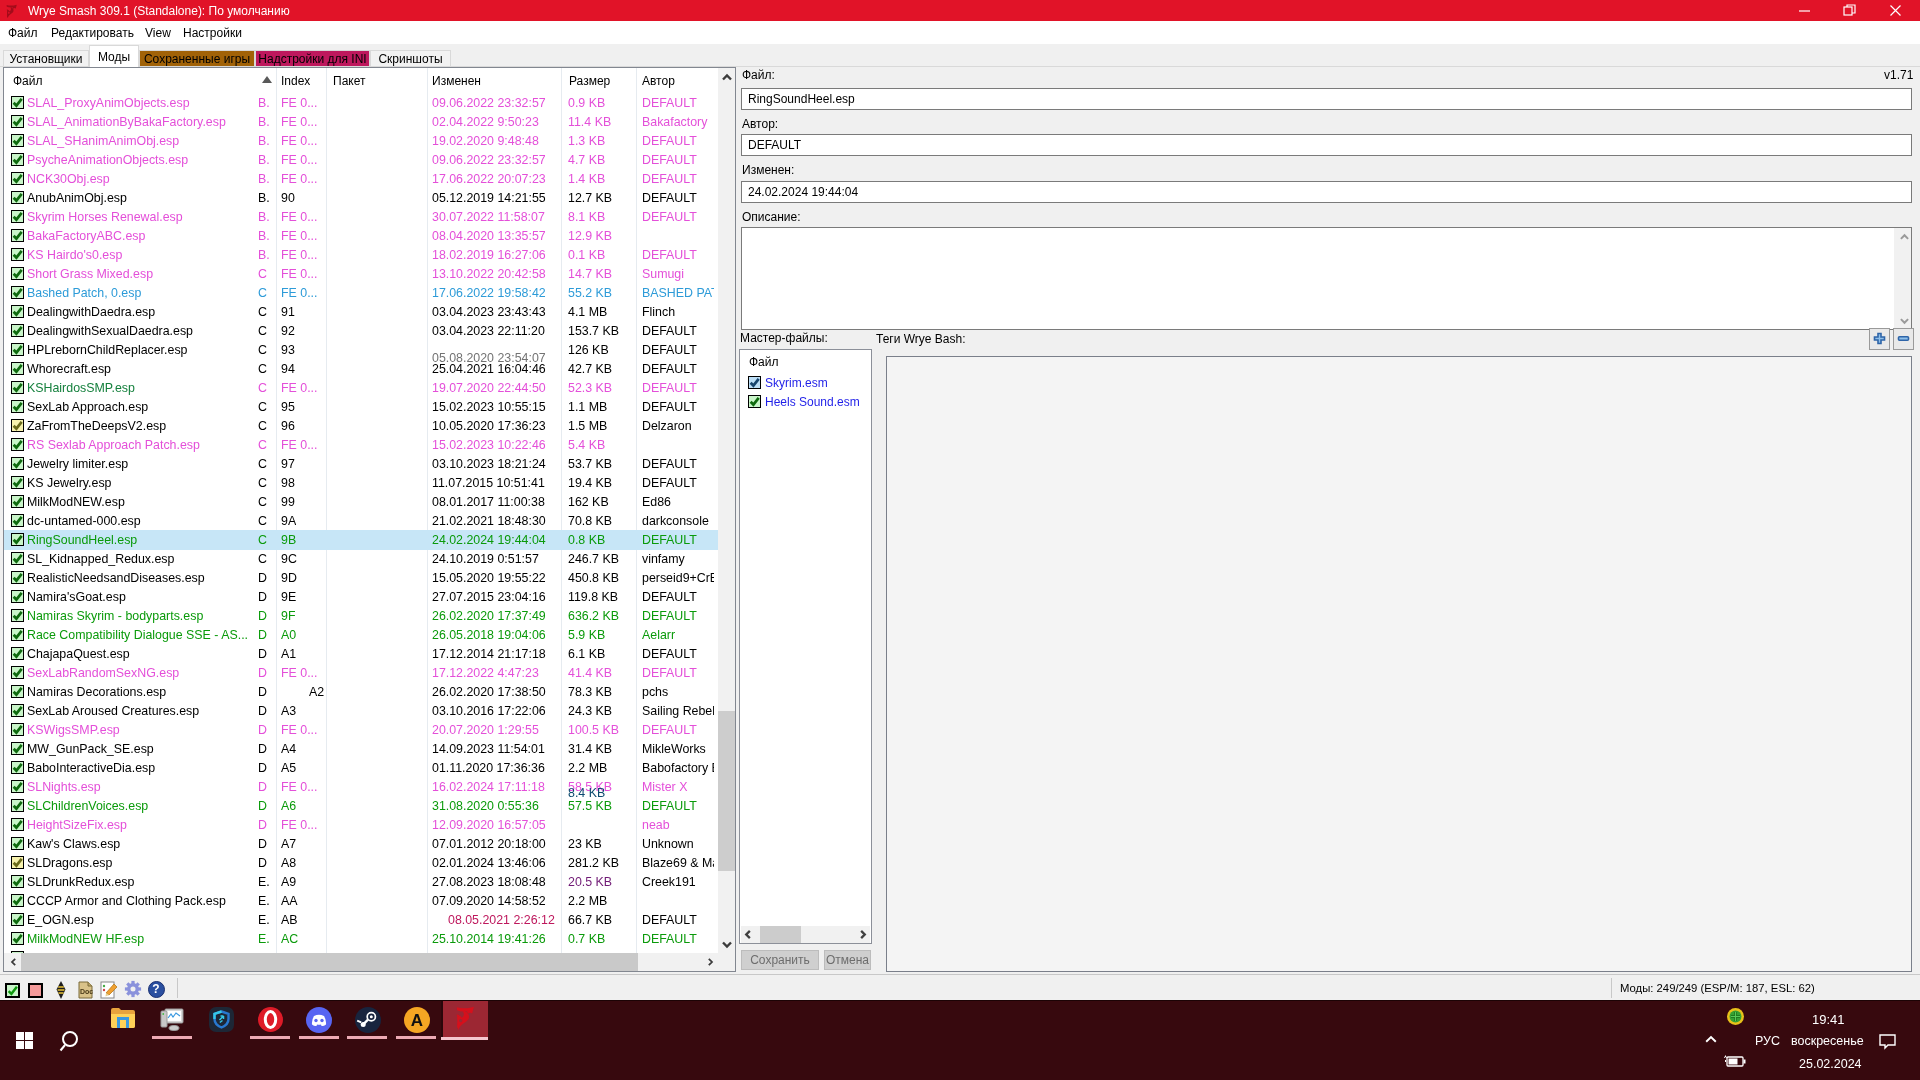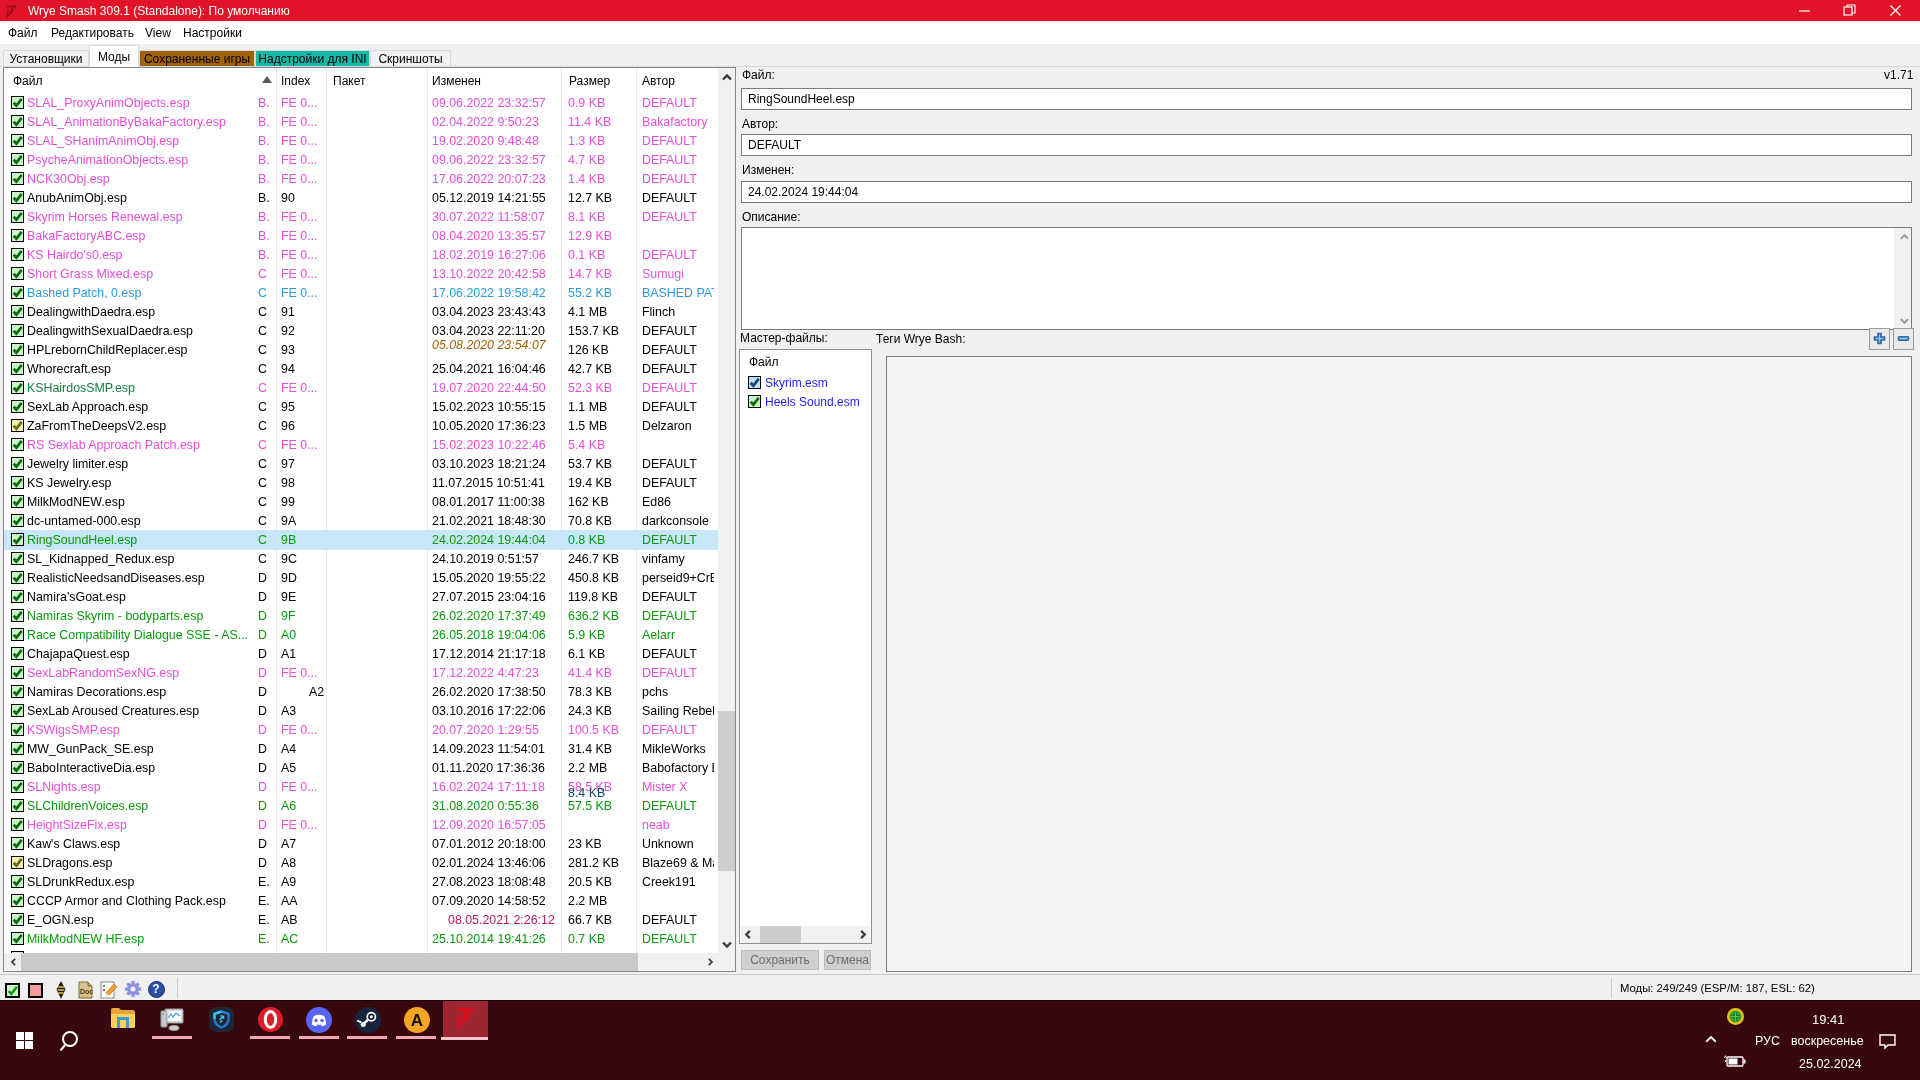--- a/index.html
+++ b/index.html
@@ -38,21 +38,21 @@
   <div class="abs" style="left:8px;top:5px;font-size:12px;">Файл</div>
   <div class="abs" style="left:51px;top:5px;font-size:12px;">Редактировать</div>
   <div class="abs" style="left:145px;top:5px;font-size:12px;">View</div>
   <div class="abs" style="left:183px;top:5px;font-size:12px;">Настройки</div>
 </div>
 
 <div class="abs" style="left:0;top:44px;width:1920px;height:23px;background:#f0f0f0;">
   <div class="abs" style="left:3px;top:6px;width:86px;height:17px;background:#f2f2f2;border:1px solid #d9d9d9;border-bottom:none;font-size:12px;text-align:center;line-height:17px;">Установщики</div>
   <div class="abs" style="left:89px;top:1px;width:50px;height:22px;background:#ffffff;border:1px solid #d9d9d9;border-bottom:none;font-size:12px;text-align:center;line-height:22px;">Моды</div>
   <div class="abs" style="left:139px;top:6px;width:116px;height:17px;background:#a16207;border:1px solid #d9d9d9;border-bottom:none;font-size:12px;text-align:center;line-height:17px;">Сохраненные игры</div>
-  <div class="abs" style="left:255px;top:6px;width:115px;height:17px;background:#14b8a6;border:1px solid #d9d9d9;border-bottom:none;font-size:12px;text-align:center;line-height:17px;">Надстройки для INI</div>
+  <div class="abs" style="left:255px;top:6px;width:115px;height:17px;background:#be185d;border:1px solid #d9d9d9;border-bottom:none;font-size:12px;text-align:center;line-height:17px;">Надстройки для INI</div>
   <div class="abs" style="left:370px;top:6px;width:81px;height:17px;background:#f2f2f2;border:1px solid #d9d9d9;border-bottom:none;font-size:12px;text-align:center;line-height:17px;">Скриншоты</div>
 </div>
 
 <div class="abs" style="left:0;top:66px;width:1920px;height:1px;background:#d9d9d9;"></div>
 <div class="abs" style="left:90px;top:66px;width:48px;height:1px;background:#ffffff;"></div>
 
 <div class="abs" style="left:3px;top:67px;width:733px;height:905px;background:#ffffff;border:1px solid #828790;"></div>
 
 <div class="abs" style="left:4px;top:68px;width:711px;height:25px;background:#ffffff;">
   <div class="abs" style="left:9px;top:6px;font-size:12px;">Файл</div>
@@ -216,21 +216,21 @@
 <div class="rt" style="left:568px;top:322px;color:#000000;">153.7 KB</div>
 <div class="rt" style="left:642px;top:322px;width:72px;color:#000000;">DEFAULT</div>
 <div style="position:absolute;left:11px;top:343px;width:13px;height:13px;background:#c9f5c9;border:1.5px solid #000;box-sizing:border-box;">
     <svg width="11" height="11" viewBox="0 0 10 10" style="position:absolute;left:0px;top:0px;">
       <path d="M1.5 5.2 L4 7.8 L8.8 1.8" stroke="#0e6a0e" stroke-width="2.5" fill="none"></path>
     </svg>
   </div>
 <div class="rt" style="left:27px;top:341px;width:225px;color:#000000;">HPLrebornChildReplacer.esp</div>
 <div class="rt" style="left:258px;top:341px;color:#000000;">C</div>
 <div class="rt" style="left:281px;top:341px;color:#000000;">93</div>
-<div class="rt" style="left:432px;top:336px;color:#a16207;font-style:italic;">05.08.2020 23:54:07</div>
+<div class="rt" style="left:432px;top:349px;color:#737373;">05.08.2020 23:54:07</div>
 <div class="rt" style="left:568px;top:341px;color:#000000;">126 KB</div>
 <div class="rt" style="left:642px;top:341px;width:72px;color:#000000;">DEFAULT</div>
 <div style="position:absolute;left:11px;top:362px;width:13px;height:13px;background:#c9f5c9;border:1.5px solid #000;box-sizing:border-box;">
     <svg width="11" height="11" viewBox="0 0 10 10" style="position:absolute;left:0px;top:0px;">
       <path d="M1.5 5.2 L4 7.8 L8.8 1.8" stroke="#0e6a0e" stroke-width="2.5" fill="none"></path>
     </svg>
   </div>
 <div class="rt" style="left:27px;top:360px;width:225px;color:#000000;">Whorecraft.esp</div>
 <div class="rt" style="left:258px;top:360px;color:#000000;">C</div>
 <div class="rt" style="left:281px;top:360px;color:#000000;">94</div>
@@ -526,21 +526,21 @@
 <div class="rt" style="left:642px;top:854px;width:72px;color:#000000;">Blaze69 &amp; Ma</div>
 <div style="position:absolute;left:11px;top:875px;width:13px;height:13px;background:#c9f5c9;border:1.5px solid #000;box-sizing:border-box;">
     <svg width="11" height="11" viewBox="0 0 10 10" style="position:absolute;left:0px;top:0px;">
       <path d="M1.5 5.2 L4 7.8 L8.8 1.8" stroke="#0e6a0e" stroke-width="2.5" fill="none"></path>
     </svg>
   </div>
 <div class="rt" style="left:27px;top:873px;width:225px;color:#000000;">SLDrunkRedux.esp</div>
 <div class="rt" style="left:258px;top:873px;color:#000000;">E.</div>
 <div class="rt" style="left:281px;top:873px;color:#000000;">A9</div>
 <div class="rt" style="left:432px;top:873px;color:#000000;">27.08.2023 18:08:48</div>
-<div class="rt" style="left:568px;top:873px;color:#000000;">20.5 KB</div>
+<div class="rt" style="left:568px;top:873px;color:#701a75;">20.5 KB</div>
 <div class="rt" style="left:642px;top:873px;width:72px;color:#000000;">Creek191</div>
 <div style="position:absolute;left:11px;top:894px;width:13px;height:13px;background:#c9f5c9;border:1.5px solid #000;box-sizing:border-box;">
     <svg width="11" height="11" viewBox="0 0 10 10" style="position:absolute;left:0px;top:0px;">
       <path d="M1.5 5.2 L4 7.8 L8.8 1.8" stroke="#0e6a0e" stroke-width="2.5" fill="none"></path>
     </svg>
   </div>
 <div class="rt" style="left:27px;top:892px;width:225px;color:#000000;">CCCP Armor and Clothing Pack.esp</div>
 <div class="rt" style="left:258px;top:892px;color:#000000;">E.</div>
 <div class="rt" style="left:281px;top:892px;color:#000000;">AA</div>
 <div class="rt" style="left:432px;top:892px;color:#000000;">07.09.2020 14:58:52</div>

